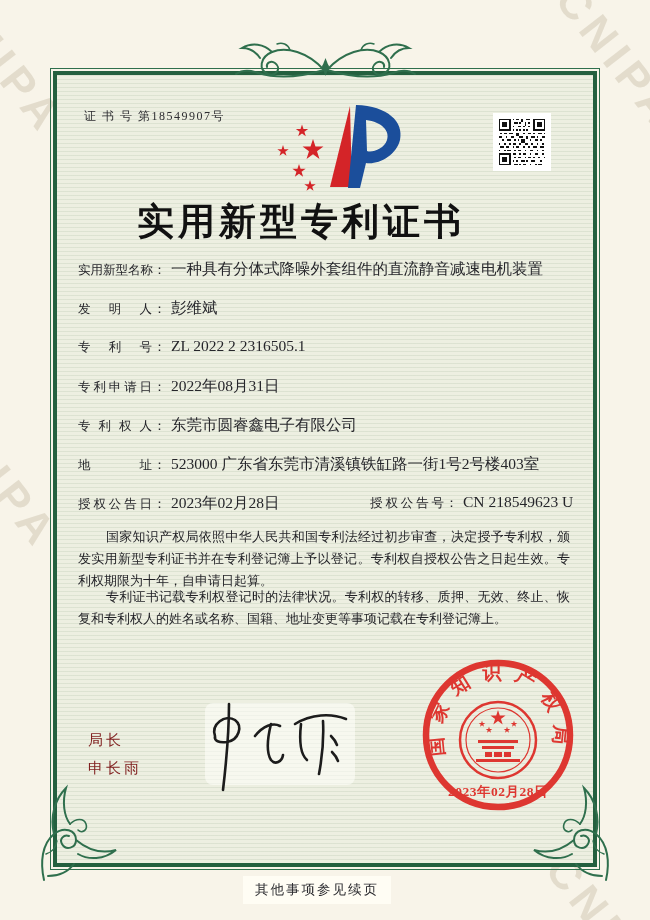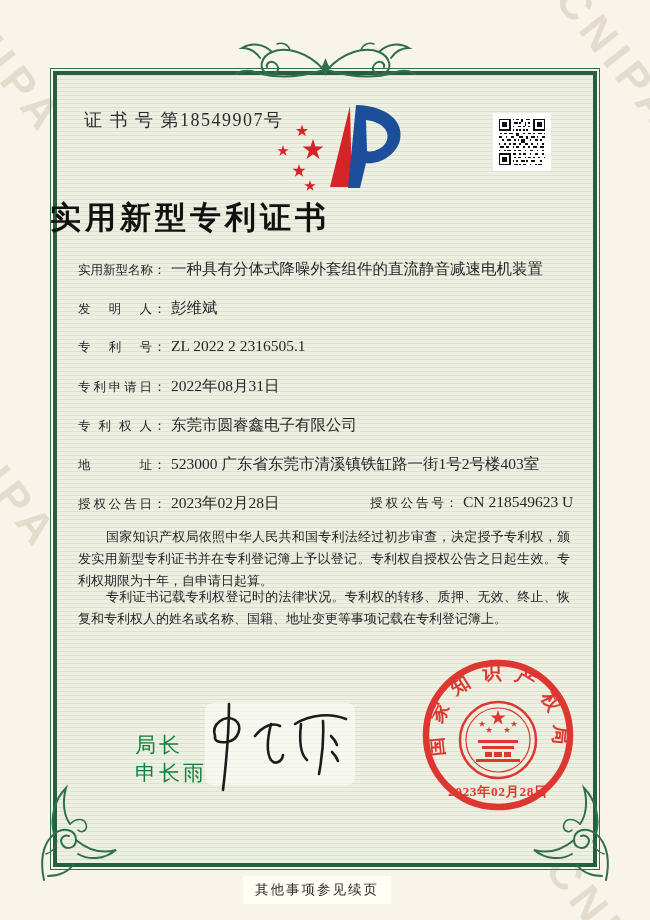--- a/index.html
+++ b/index.html
@@ -24,47 +24,47 @@
   .frame-inner {
     width:100%; height:100%;
     border:4px solid #24603f;
     background-color:#edefe1;
     background-image:repeating-linear-gradient(180deg,
       rgba(120,150,115,0.14) 0px, rgba(120,150,115,0.14) 1px,
       transparent 1px, transparent 4px);
   }
   
   .cert-no {
-    position:absolute; left:84px; top:108px; font-size:18px;
+    position:absolute; left:84px; top:108px; font-size:12px;
     letter-spacing:1.5px; color:#2c2c30;
   }
   .logo-svg { position:absolute; left:276px; top:100px; }
   .qr-box {
     position:absolute; left:493px; top:113px; width:58px; height:58px;
     background:#ffffff; padding:4px;
   }
   .doc-title {
     position:absolute; left:50px; top:197px; width:502px;
-    font-size:31px; font-weight:bold; color:#111;
+    text-align:center; font-size:37px; font-weight:bold; color:#111;
     letter-spacing:4px; font-family:"Liberation Serif","DejaVu Serif",serif;
   }
   .frow { position:absolute; left:78px; height:20px; white-space:nowrap; color:#26262b; }
   .flabel {
     display:inline-block; width:74px; font-size:12.5px; color:#26262b;
     text-align:justify; text-align-last:justify; vertical-align:baseline;
   }
   .fcolon { font-size:13px; margin:0 5px 0 1px; }
   .fvalue { font-size:15.5px;font-family:Liberation Serif, serif; }
   .grant-no-group { position:absolute; left:255px; top:0; white-space:nowrap;margin-left:37px; }
   .para {
     position:absolute; left:78px; width:492px; font-size:13px;
     line-height:22px; color:#1f1f24; text-align:justify;
     text-indent:28px;
   }
-  .sig-label { position:absolute; font-size:21px; color:#15803d; letter-spacing:3px;margin-left:47px; }
+  .sig-label { position:absolute; font-size:15px; color:#7f1d1d; letter-spacing:3px; }
   .sig-script { position:absolute; left:183px; top:700px; }
   .sig-glow {
     position:absolute; left:205px; top:703px; width:150px; height:82px;
     background:rgba(255,255,252,0.55); border-radius:8px;
   }
   .seal-svg { position:absolute; left:419px; top:656px; }
   .footer-page {
     position:absolute; left:50px; top:841px; width:550px; text-align:center;
     font-size:12.5px; color:#26262b;
   }

